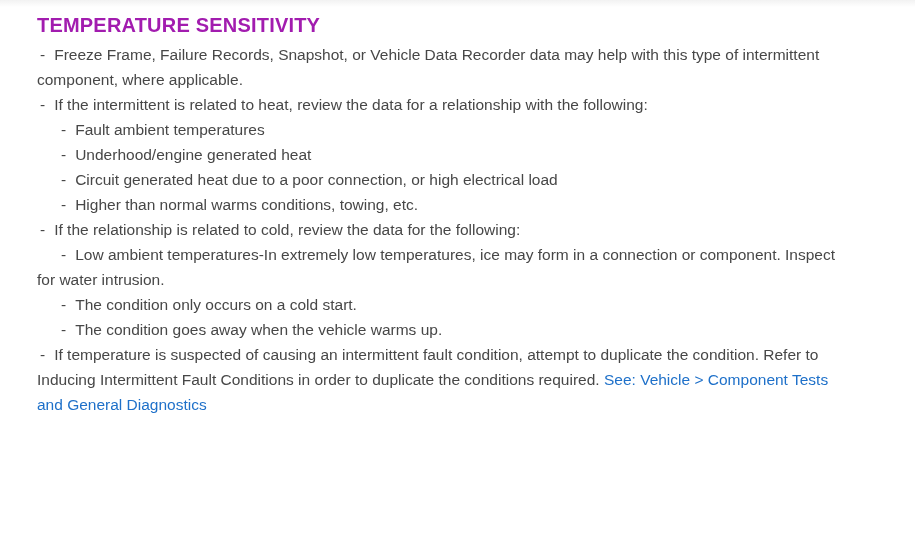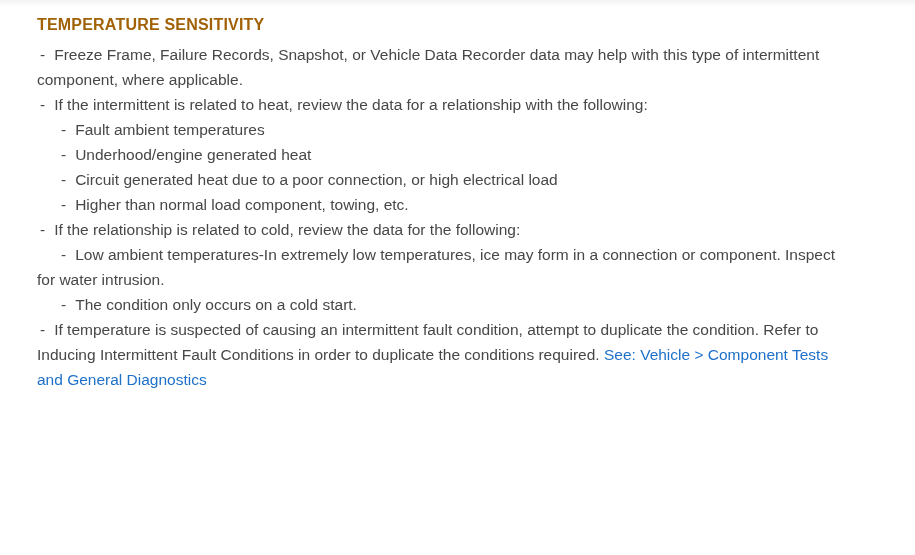--- a/index.html
+++ b/index.html
@@ -14,23 +14,23 @@
   }
   .top-strip {
     width: 100%;
     height: 7px;
     background: linear-gradient(#f2f2f2, #ffffff);
   }
   .doc {
     padding: 7px 78px 0 37px;
   }
   .doc-title {
-    font-size: 16px;
+    font-size: 20px;
     font-weight: bold;
-    color: #a16207;
+    color: #a21caf;
     margin: 0 0 6px 0;
     line-height: 22px;
     letter-spacing: 0.2px;
   }
   .item {
     margin: 0;
     font-size: 15.5px;
     line-height: 25px;
     color: #474747;
   }
@@ -51,19 +51,20 @@
 <div class="top-strip"></div>
 
 <div class="doc">
   <h1 class="doc-title">TEMPERATURE SENSITIVITY</h1>
   <div id="items">
       <p class="item lvl0"><span class="marker">-</span><span>Freeze Frame, Failure Records, Snapshot, or Vehicle Data Recorder data may help with this type of intermittent component, where applicable.</span></p>
       <p class="item lvl0"><span class="marker">-</span><span>If the intermittent is related to heat, review the data for a relationship with the following:</span></p>
       <p class="item lvl1"><span class="marker">-</span><span>Fault ambient temperatures</span></p>
       <p class="item lvl1"><span class="marker">-</span><span>Underhood/engine generated heat</span></p>
       <p class="item lvl1"><span class="marker">-</span><span>Circuit generated heat due to a poor connection, or high electrical load</span></p>
-      <p class="item lvl1"><span class="marker">-</span><span>Higher than normal load component, towing, etc.</span></p>
+      <p class="item lvl1"><span class="marker">-</span><span>Higher than normal warms conditions, towing, etc.</span></p>
       <p class="item lvl0"><span class="marker">-</span><span>If the relationship is related to cold, review the data for the following:</span></p>
       <p class="item lvl1"><span class="marker">-</span><span>Low ambient temperatures-In extremely low temperatures, ice may form in a connection or component. Inspect for water intrusion.</span></p>
       <p class="item lvl1"><span class="marker">-</span><span>The condition only occurs on a cold start.</span></p>
+      <p class="item lvl1"><span class="marker">-</span><span>The condition goes away when the vehicle warms up.</span></p>
       <p class="item lvl0"><span class="marker">-</span><span>If temperature is suspected of causing an intermittent fault condition, attempt to duplicate the condition. Refer to Inducing Intermittent Fault Conditions in order to duplicate the conditions required. </span><a href="#" class="link">See: Vehicle &gt; Component Tests and General Diagnostics</a></p>
     </div>
 </div>
 
 </body></html>

